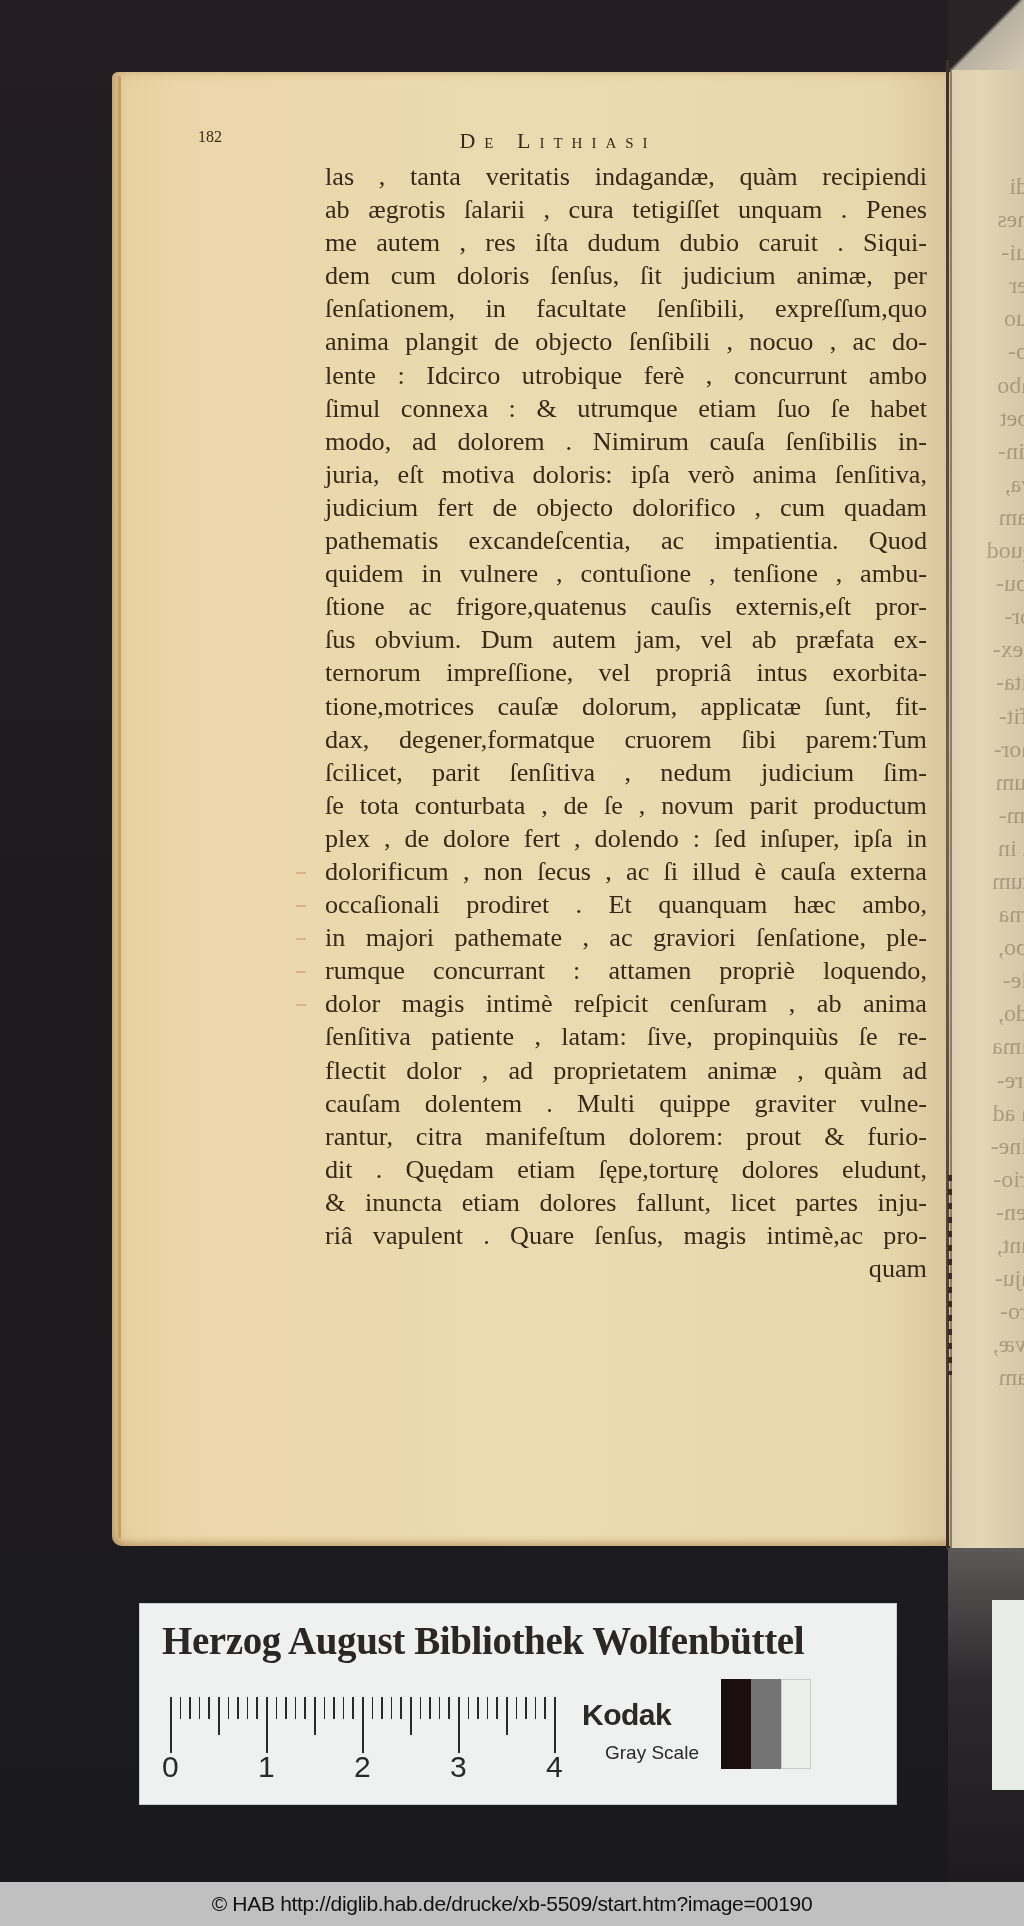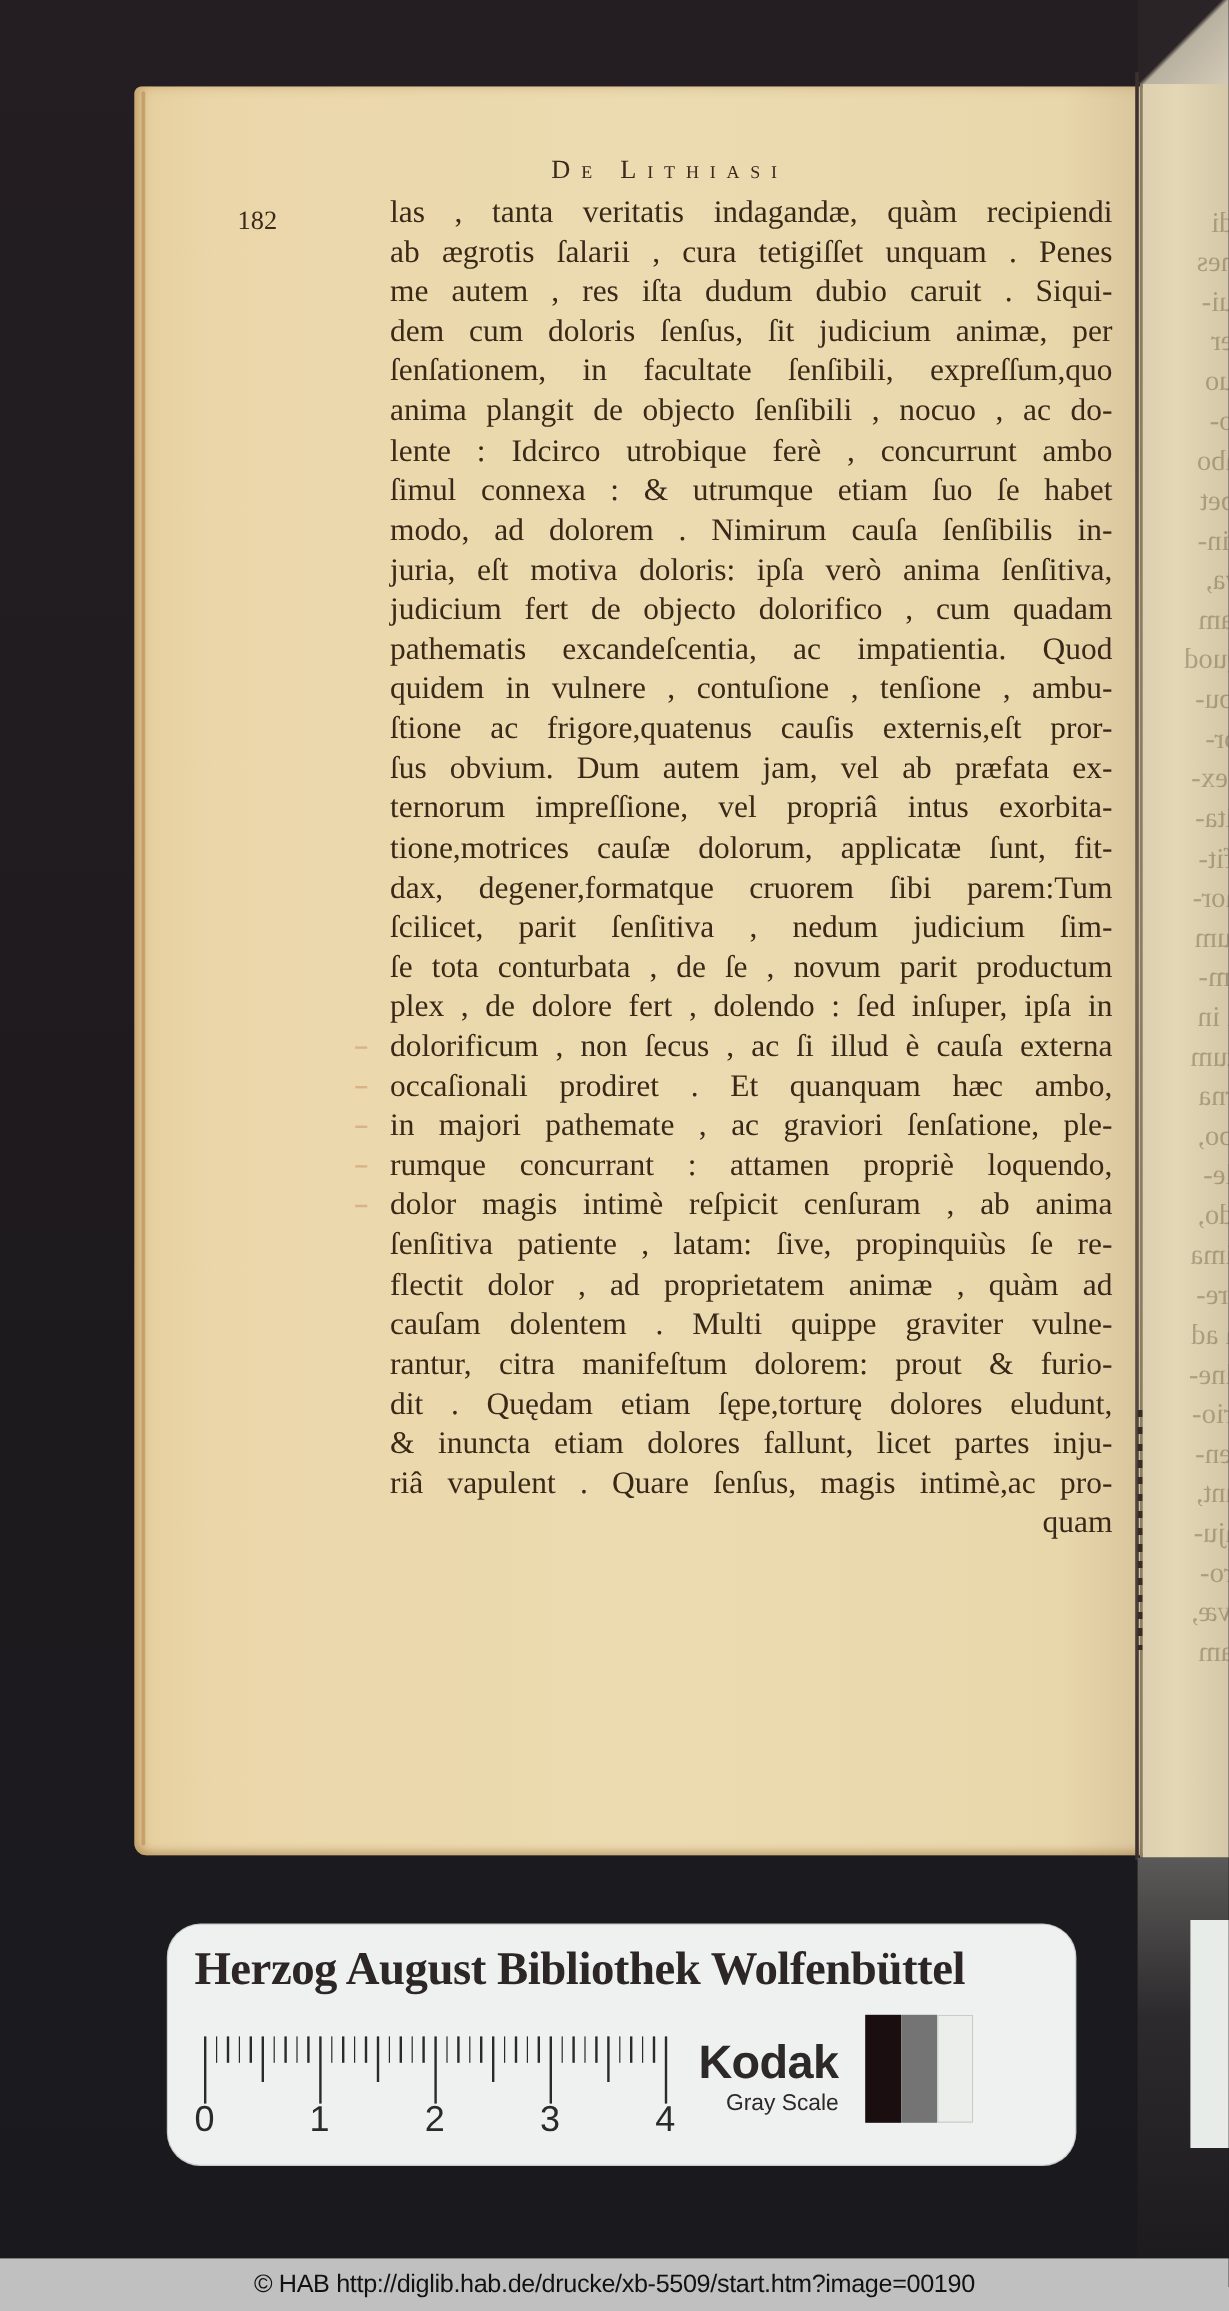--- a/index.html
+++ b/index.html
@@ -22,23 +22,22 @@
     }
     .page::before {
       content: ""; position: absolute; left: 6px; top: 4px; bottom: 8px; width: 3px;
       background: rgba(170,120,60,0.45); border-radius: 2px;
     }
     .running-head {
       position: absolute; left: 198px; top: 128px; width: 730px; height: 30px;
       color: #3b2a1c;
     }
     .page-num {
-      position: absolute; left: 0; top: 0; font-size: 22px; letter-spacing: 0px;
+      position: absolute; left: 0; top: 0; font-size: 16px; letter-spacing: 0px;
       font-family: "Liberation Serif", serif;
-      margin-top: 43px;
     }
     .running-title {
       position: absolute; left: 100px; width: 520px; top: 0; text-align: center;
       font-size: 22px; letter-spacing: 9px; font-variant: small-caps;
       font-family: "Liberation Serif", serif;
     }
     .body-text {
       position: absolute; left: 325px; top: 160px; width: 602px;
       color: #3a2818;
       font-family: "Liberation Serif", serif;
@@ -79,41 +78,40 @@
     }
     .next-page-bottom .card-edge {
       position: absolute; left: 44px; top: 52px; width: 32px; height: 190px;
       background: #e8ece9;
     }
     
     .card {
       position: absolute; left: 140px; top: 1604px; width: 756px; height: 200px;
       background: #eef1f0;
       box-shadow: 0 0 0 1px #c8ccca;
-      border-radius: 27px;
     }
     .card-title {
       position: absolute; left: 22px; top: 14px;
       font-family: "Liberation Serif", serif; font-weight: bold;
       font-size: 39px; color: #2c2726; white-space: nowrap; letter-spacing: -0.4px;
     }
     .ruler {
       position: absolute; left: 30px; top: 93px; width: 260px; height: 60px;
     }
     .ruler .tick {
       position: absolute; top: 0; width: 1.6px; background: #2a2a2a;
     }
     .ruler-label {
       position: absolute; top: 146px; font-family: "Liberation Sans", sans-serif;
       font-size: 30px; color: #2a2a2a;
     }
     .kodak {
       position: absolute; left: 442px; top: 94px;
       font-family: "Liberation Sans", sans-serif; font-weight: bold;
-      font-size: 39px; color: #2d2929; letter-spacing: -0.5px;
+      font-size: 30px; color: #2d2929; letter-spacing: -0.5px;
     }
     .grayscale-label {
       position: absolute; left: 465px; top: 138px;
       font-family: "Liberation Sans", sans-serif; font-size: 19px; color: #2d2929;
     }
     .swatches {
       position: absolute; left: 581px; top: 75px; height: 90px; display: flex;
     }
     .swatch { width: 30px; height: 90px; }
     

